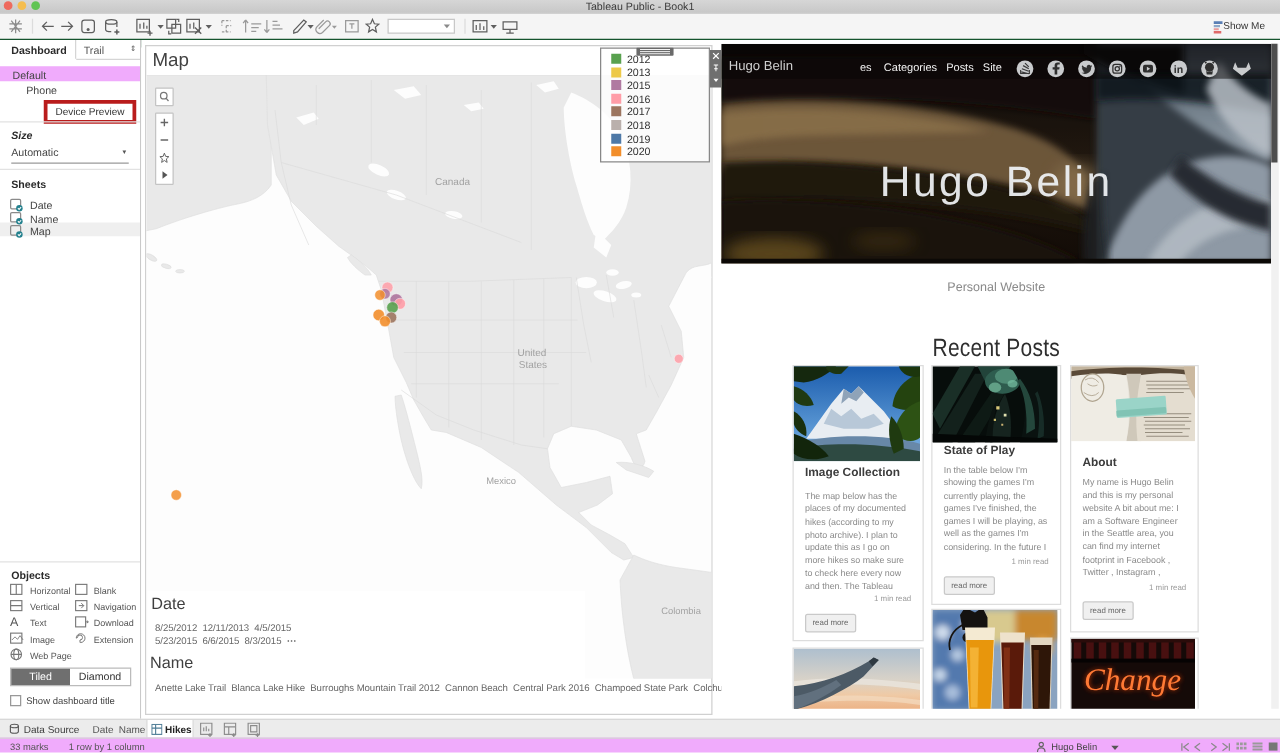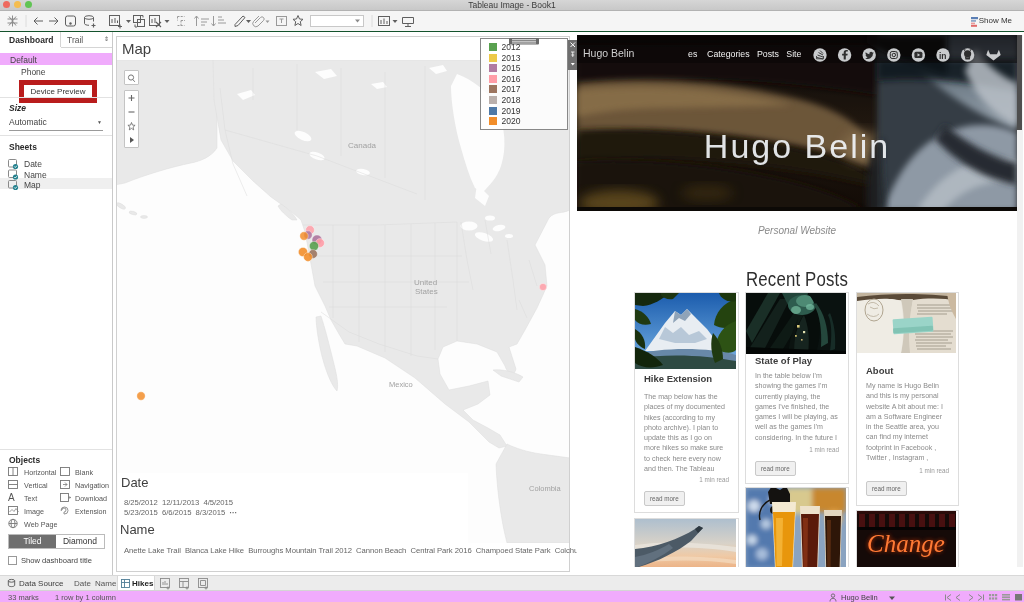--- a/index.html
+++ b/index.html
@@ -32,21 +32,21 @@
 #legend{position:absolute;left:362.5px;top:1px;width:86px;height:90px;background:rgba(255,255,255,0.82);border:1px solid #888;font-size:8.5px;color:#333;}
 .lrow{position:absolute;left:8px;height:10px;line-height:9px;}
 .sw{display:inline-block;width:8px;height:8px;margin-right:5px;vertical-align:-1px;}
 .dtext{position:absolute;left:7px;font-size:7.7px;color:#666;white-space:nowrap;letter-spacing:-0.05px;}
 </style></head>
 <body>
 <div class="abs" id="titlebar">
  <div class="dot" style="left:3px;background:#ee6a5e;"></div>
  <div class="dot" style="left:14px;background:#f5bd4f;"></div>
  <div class="dot" style="left:25px;background:#61c454;"></div>
- <div id="wintitle">Tableau Image - Book1</div>
+ <div id="wintitle">Tableau Public - Book1</div>
 </div>
 <div class="abs" id="toolbar">
  <svg width="1024" height="20" style="position:absolute;left:0;top:0" fill="none" stroke="#5f5f5f" stroke-width="1">
   <g stroke="#8c8c8c">
         <path d="M12.5 4.5v11M7.5 8h10M7.5 12h10M9 5.5l7 9M16 5.5l-7 9"></path>
       </g>
   <line x1="26" y1="4" x2="26" y2="16" stroke="#dcdcdc"></line>
   <path d="M43 10H34M37.5 6.5L34 10l3.5 3.5"></path>
   <path d="M49 10h9M54.5 6.5L58 10l-3.5 3.5"></path>
   <rect x="65.5" y="5" width="10" height="10" rx="2"></rect>
@@ -108,21 +108,21 @@
       <b style="position:absolute;left:9px;top:3px;color:#2b2b2b;">Dashboard</b>
     </div>
  <div style="position:absolute;left:61px;top:0;width:51px;height:15px;border-bottom:1px solid #d5d5d5;color:#555;">
       <span style="position:absolute;left:6px;top:3px;">Trail</span>
       <span style="position:absolute;right:3px;top:3px;font-size:6px;">⇕</span>
     </div>
  <div style="position:absolute;left:0;top:21px;width:112px;height:12px;background:#f0abfc;">
       <span style="position:absolute;left:10px;top:1.5px;">Default</span>
     </div>
  <div style="position:absolute;left:21px;top:34.5px;">Phone</div>
- <div style="position:absolute;left:19px;top:48px;width:68px;height:13px;border:5px solid #b91c1c;text-align:center;line-height:13px;font-size:8px;color:#333;">Device Preview</div>
+ <div style="position:absolute;left:35px;top:48px;width:68px;height:13px;border:3px solid #b91c1c;text-align:center;line-height:13px;font-size:8px;color:#333;">Device Preview</div>
  <div class="lp-sep" style="top:65px;"></div>
  <b style="position:absolute;left:9px;top:71px;color:#2b2b2b;font-style:italic;">Size</b>
  <div style="position:absolute;left:9px;top:85px;width:94px;border-bottom:1px solid #9a9a9a;padding-bottom:3px;">Automatic<span style="position:absolute;right:1px;top:2px;font-size:5px;color:#555;">▼</span></div>
  <div class="lp-sep" style="top:103px;"></div>
  <b style="position:absolute;left:9px;top:110px;color:#2b2b2b;">Sheets</b>
  <div style="position:absolute;left:0;top:146px;width:112px;height:11px;background:#efefef;"></div>
  <div id="sheetlist">
   <svg width="112" height="50" style="position:absolute;left:0;top:126px;">
    <g fill="none" stroke="#8a8a8a">
     <rect x="8.5" y="1.5" width="8" height="7.5" rx="1"></rect>
@@ -362,21 +362,21 @@
     <g fill="#2f2f2f">
             <circle cx="158.6" cy="12.8" r="3.6"></circle>
             <path d="M155.7 10.2 l -1.1 -1.7 l 2.1 -0.2 z M161.5 10.2 l 1.1 -1.7 l -2.1 -0.2 z"></path>
             <path d="M155.9 15.8 c 1.7 0.9 3.7 0.9 5.4 0 l -0.5 2.8 h -4.4 z"></path>
           </g>
     <path d="M184.5 19.5 L177.3 14 L179.1 8.8 L181.1 13.2 L187.9 13.2 L189.9 8.8 L191.7 14 Z" fill="#c9cbcd"></path>
    </svg>
    <div style="position:absolute;left:0;top:92px;width:440px;text-align:center;font-size:34px;font-weight:100;color:rgba(240,243,246,0.93);letter-spacing:2px;">Hugo Belin</div>
   </div>
   <div style="position:absolute;left:0;top:176px;width:440px;height:39px;background:#fff;"></div>
-  <div style="position:absolute;left:0;top:190px;width:440px;text-align:center;font-size:10px;font-style:italic;color:#8a8a8a;">Personal Website</div>
+  <div style="position:absolute;left:0;top:190px;width:440px;text-align:center;font-size:10px;color:#8a8a8a;">Personal Website</div>
   <div style="position:absolute;left:0;top:233px;width:440px;text-align:center;font-size:20px;color:#2e2e2e;letter-spacing:0.2px;transform:scaleX(0.84);">Recent Posts</div>
   <div class="card" style="left:57px;top:257px;width:103px;height:219px;">
    <div id="img-mtn" style="position:absolute;left:0;top:0;width:101px;height:76px;"><svg width="101" height="76">
     <defs>
               <linearGradient id="sky" x1="0" y1="0" x2="0" y2="1">
                 <stop offset="0" stop-color="#1b5cad"></stop>
                 <stop offset="0.7" stop-color="#5e9bd6"></stop>
                 <stop offset="1" stop-color="#8cb8e2"></stop>
               </linearGradient>
             </defs>
@@ -389,21 +389,21 @@
     <path d="M0 0 L 34 0 C 28 6, 18 12, 8 13 L 0 12 Z" fill="#15280e"></path>
     <path d="M26 0 L 44 0 L 38 6 C 33 7, 28 5, 26 2 Z" fill="#1d3512"></path>
     <path d="M0 16 C 8 18, 14 24, 16 31 C 9 33, 3 31, 0 27 Z" fill="#203a12"></path>
     <path d="M0 36 C 7 40, 11 47, 10 56 C 5 54, 1 50, 0 46 Z" fill="#1a300e"></path>
     <path d="M0 54 C 12 58, 22 64, 28 72 C 18 76, 7 75, 0 70 Z" fill="#12250b"></path>
     <path d="M101 6 C 88 10, 80 20, 79 32 C 86 36, 95 36, 101 32 Z" fill="#24430f"></path>
     <path d="M101 28 C 89 32, 81 42, 81 55 C 89 61, 97 61, 101 57 Z" fill="#2d5214"></path>
     <path d="M84 0 L 101 0 L 101 8 C 93 10, 86 6, 84 0 Z" fill="#1c360d"></path>
     <path d="M78 40 C 84 46, 88 56, 88 66 L 80 70 C 76 60, 75 49, 78 40 Z" fill="#1f3a10"></path>
    </svg></div>
-   <div class="ctitle" style="top:80px;">Hike Extension</div>
+   <div class="ctitle" style="top:80px;">Image Collection</div>
    <div class="cbody" style="top:99px;height:83px;">The map below has the places of my documented hikes (according to my photo archive). I plan to update this as I go on more hikes so make sure to check here every now and then. The Tableau dashboard …</div>
    <div class="minread" style="top:183px;">1 min read</div>
    <div class="readmore" style="top:198px;">read more</div>
   </div>
   <div class="card" style="left:168px;top:257px;width:102px;height:190px;">
    <div id="img-game" style="position:absolute;left:0;top:0;width:100px;height:61px;"><svg width="100" height="61">
     <rect width="100" height="61" fill="#070d0b"></rect>
     <path d="M0 61 L 34 6 L 44 6 L 16 61 Z" fill="#13211c"></path>
     <path d="M0 38 L 22 0 L 34 0 L 6 50 Z" fill="#1a2f27"></path>
     <path d="M20 61 L 52 14 L 60 18 L 34 61 Z" fill="#0e1a15"></path>

